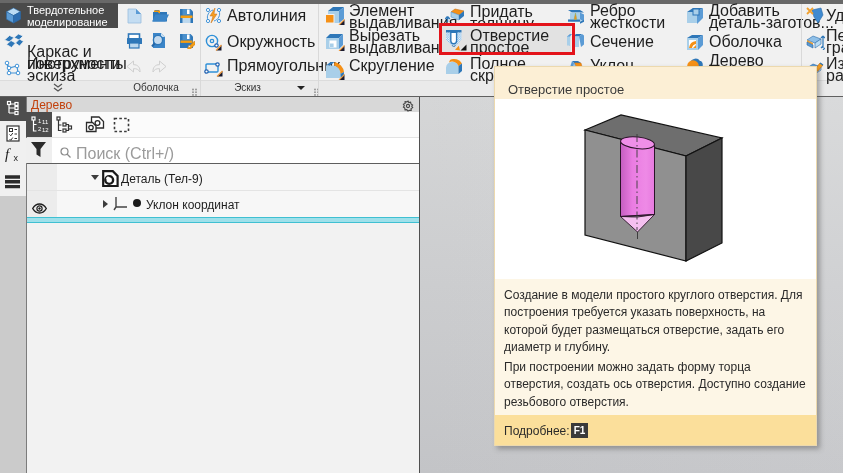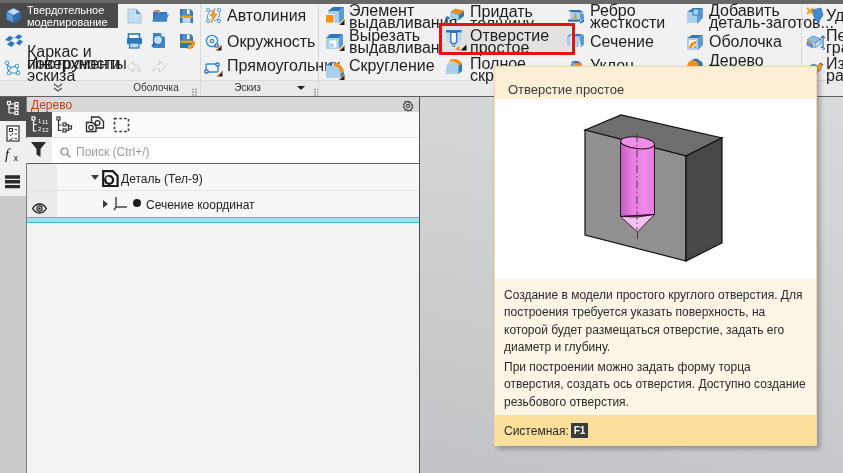--- a/index.html
+++ b/index.html
@@ -357,21 +357,21 @@
 
 <div class="abs" style="left:27px;top:138px;width:392px;height:25px;background:#fff"></div>
 <div class="abs" style="left:26px;top:138px;width:26px;height:25px;background:#efefef"></div>
 <div id="funnel" class="abs" style="left:30px;top:141px"><svg width="17" height="17" viewBox="0 0 17 17">
       <path d="M1 1h15l-5.5 7v8l-4-2.5V8z" fill="#2b2b2b"></path>
     </svg></div>
 <div id="mag" class="abs" style="left:60px;top:144px"><svg width="11" height="11" viewBox="0 0 11 11">
       <circle cx="4.5" cy="4.5" r="3.5" fill="none" stroke="#8a8a8a" stroke-width="1.2"></circle>
       <path d="M7 7l3.5 3.5" stroke="#8a8a8a" stroke-width="1.2"></path>
     </svg></div>
-<div class="abs" style="left:76px;top:145px;font-size:12px;color:#9b9b9b">Поиск (Ctrl+/)</div>
+<div class="abs" style="left:76px;top:145px;font-size:16px;color:#9b9b9b">Поиск (Ctrl+/)</div>
 <div class="abs" style="left:27px;top:163px;width:392px;height:1px;background:#5e5e5e"></div>
 
 <div class="abs" style="left:27px;top:164px;width:392px;height:27px;background:#f7f7f7"></div>
 <div class="abs" style="left:27px;top:164px;width:30px;height:27px;background:#ececec"></div>
 <div class="abs" style="left:27px;top:190px;width:392px;height:1px;background:#e4e4e4"></div>
 <div class="abs" style="left:27px;top:191px;width:392px;height:26px;background:#f7f7f7"></div>
 <div class="abs" style="left:27px;top:191px;width:30px;height:26px;background:#ececec"></div>
 <svg class="abs" style="left:91px;top:174px" width="8" height="7">
     <path d="M0 1h8l-4 5z" fill="#3c3c3c"></path>
   </svg>
@@ -381,21 +381,21 @@
       <circle cx="6" cy="8.2" r="1.7" fill="#fff"></circle>
     </svg></div>
 <div class="abs" style="left:121px;top:172px;font-size:12px;color:#1e1e1e">Деталь (Тел-9)</div>
 <svg class="abs" style="left:102px;top:200px" width="6" height="8">
     <path d="M1 0l5 4-5 4z" fill="#3c3c3c"></path>
   </svg>
 <div id="axis-ic" class="abs" style="left:112px;top:196px"><svg width="16" height="15" viewBox="0 0 16 15">
       <path d="M4 1v10h11M4 11l-2 3" stroke="#444" stroke-width="1.4" fill="none"></path>
     </svg></div>
 <div class="abs" style="left:133px;top:199px;width:8px;height:8px;border-radius:50%;background:#1a1a1a"></div>
-<div class="abs" style="left:146px;top:198px;font-size:12px;color:#1e1e1e">Сечение координат</div>
+<div class="abs" style="left:146px;top:198px;font-size:12px;color:#1e1e1e">Уклон координат</div>
 <div id="eye" class="abs" style="left:32px;top:200px"><svg width="15" height="11" viewBox="0 0 15 11">
       <path d="M.7 5.5C2.7 2 5.3 1 7.5 1s4.8 1 6.8 4.5C12.3 9 9.7 10 7.5 10S2.7 9 .7 5.5z" fill="none" stroke="#1e1e1e" stroke-width="1.4"></path>
       <circle cx="7.5" cy="5.5" r="2.6" fill="#fff" stroke="#1e1e1e" stroke-width="1.2"></circle>
       <circle cx="7.5" cy="5.5" r="1.2" fill="#1e1e1e"></circle>
     </svg></div>
 
 <div class="abs" style="left:27px;top:217px;width:392px;height:6px;background:#9fe0ea;border-top:1.5px solid #3fc0d2;border-bottom:1.5px solid #3fc0d2;box-sizing:border-box"></div>
 
 <div class="abs" style="left:419px;top:96px;width:1px;height:377px;background:#4f4f4f"></div>
 <div class="abs" style="left:420px;top:96px;width:423px;height:377px;background:linear-gradient(90deg,rgba(0,0,0,0.015),rgba(255,255,255,0.03)),linear-gradient(180deg,#d8d9da 0%,#cfd0d2 50%,#c6c7ca 100%)"></div>
@@ -424,14 +424,14 @@
       <path d="M125.5 117.5 L159.5 115.5" fill="none" stroke="#2b1329" stroke-width=".8"></path>
       <path d="M142.5 133v7" stroke="#333" stroke-width=".9"></path>
       <path d="M142 35v96" stroke="#3a3a3a" stroke-width=".9" stroke-dasharray="8 3 1.5 3"></path>
     </svg></div>
 <div class="abs" style="left:504px;top:287px;width:305px;font-size:12px;color:#2a2a2a;line-height:17.3px">
 Создание в модели простого круглого отверстия. Для построения требуется указать поверхность, на которой будет размещаться отверстие, задать его диаметр и глубину.
 <div style="height:3px"></div>
 При построении можно задать форму торца отверстия, создать ось отверстия. Доступно создание резьбового отверстия.
 </div>
 <div class="abs" style="left:495px;top:415px;width:321px;height:30px;background:#fbdf9b"></div>
-<div class="abs" style="left:504px;top:424px;font-size:12px;color:#2a2a2a">Системная:</div>
+<div class="abs" style="left:504px;top:424px;font-size:12px;color:#2a2a2a">Подробнее:</div>
 <div class="abs" style="left:571px;top:423px;width:17px;height:15px;background:#3a3a3a;color:#fff;font-size:10px;font-weight:bold;text-align:center;line-height:15px">F1</div>
 
 </body></html>

